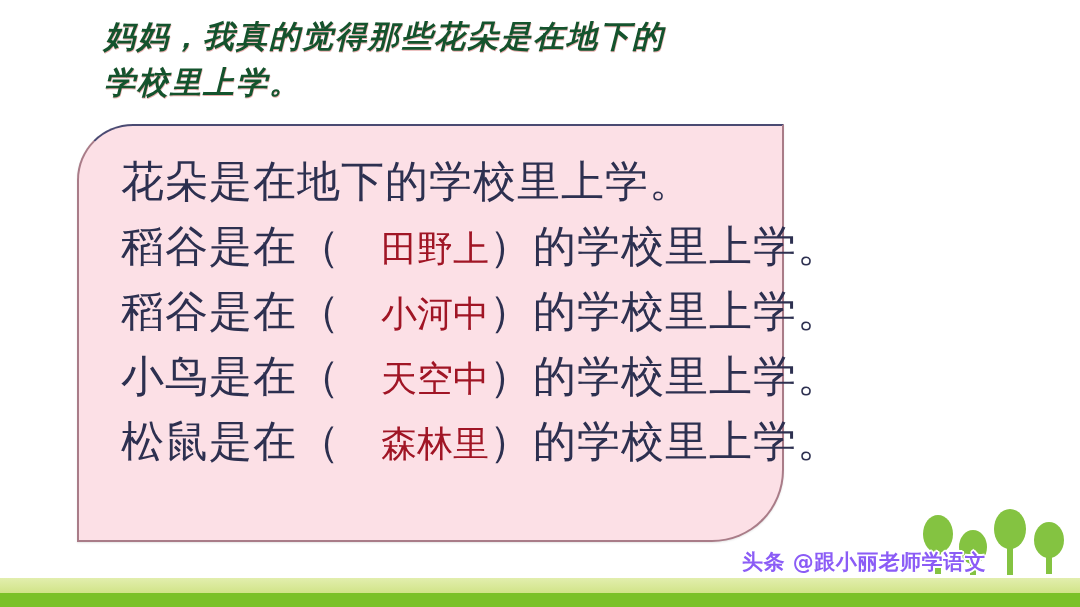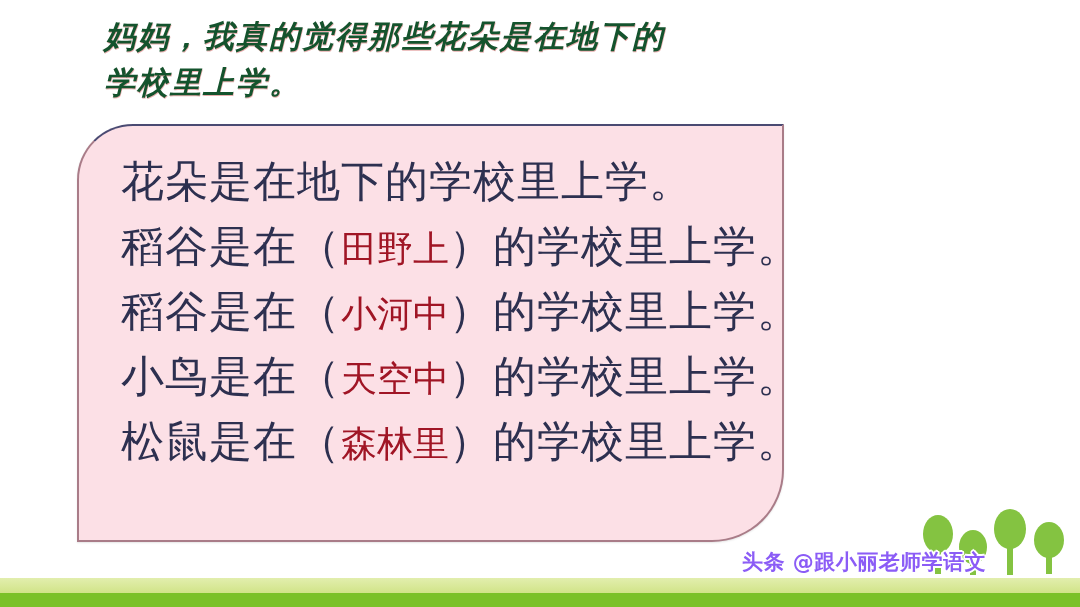--- a/index.html
+++ b/index.html
@@ -69,20 +69,21 @@
     letter-spacing: 1px;
     white-space: nowrap;
     font-family: "DejaVu Serif", "Liberation Serif", serif;
     font-weight: normal;
   }
 
   .line .ans {
     color: #a01525;
     font-size: 36px;
     letter-spacing: 0px;
+    margin-left: 40px;
   }
 
   
   .band-light {
     position: absolute;
     left: 0;
     top: 578px;
     width: 1080px;
     height: 16px;
     background: linear-gradient(to bottom, #e2eeae 0%, #d8e898 55%, #cfe286 100%);

